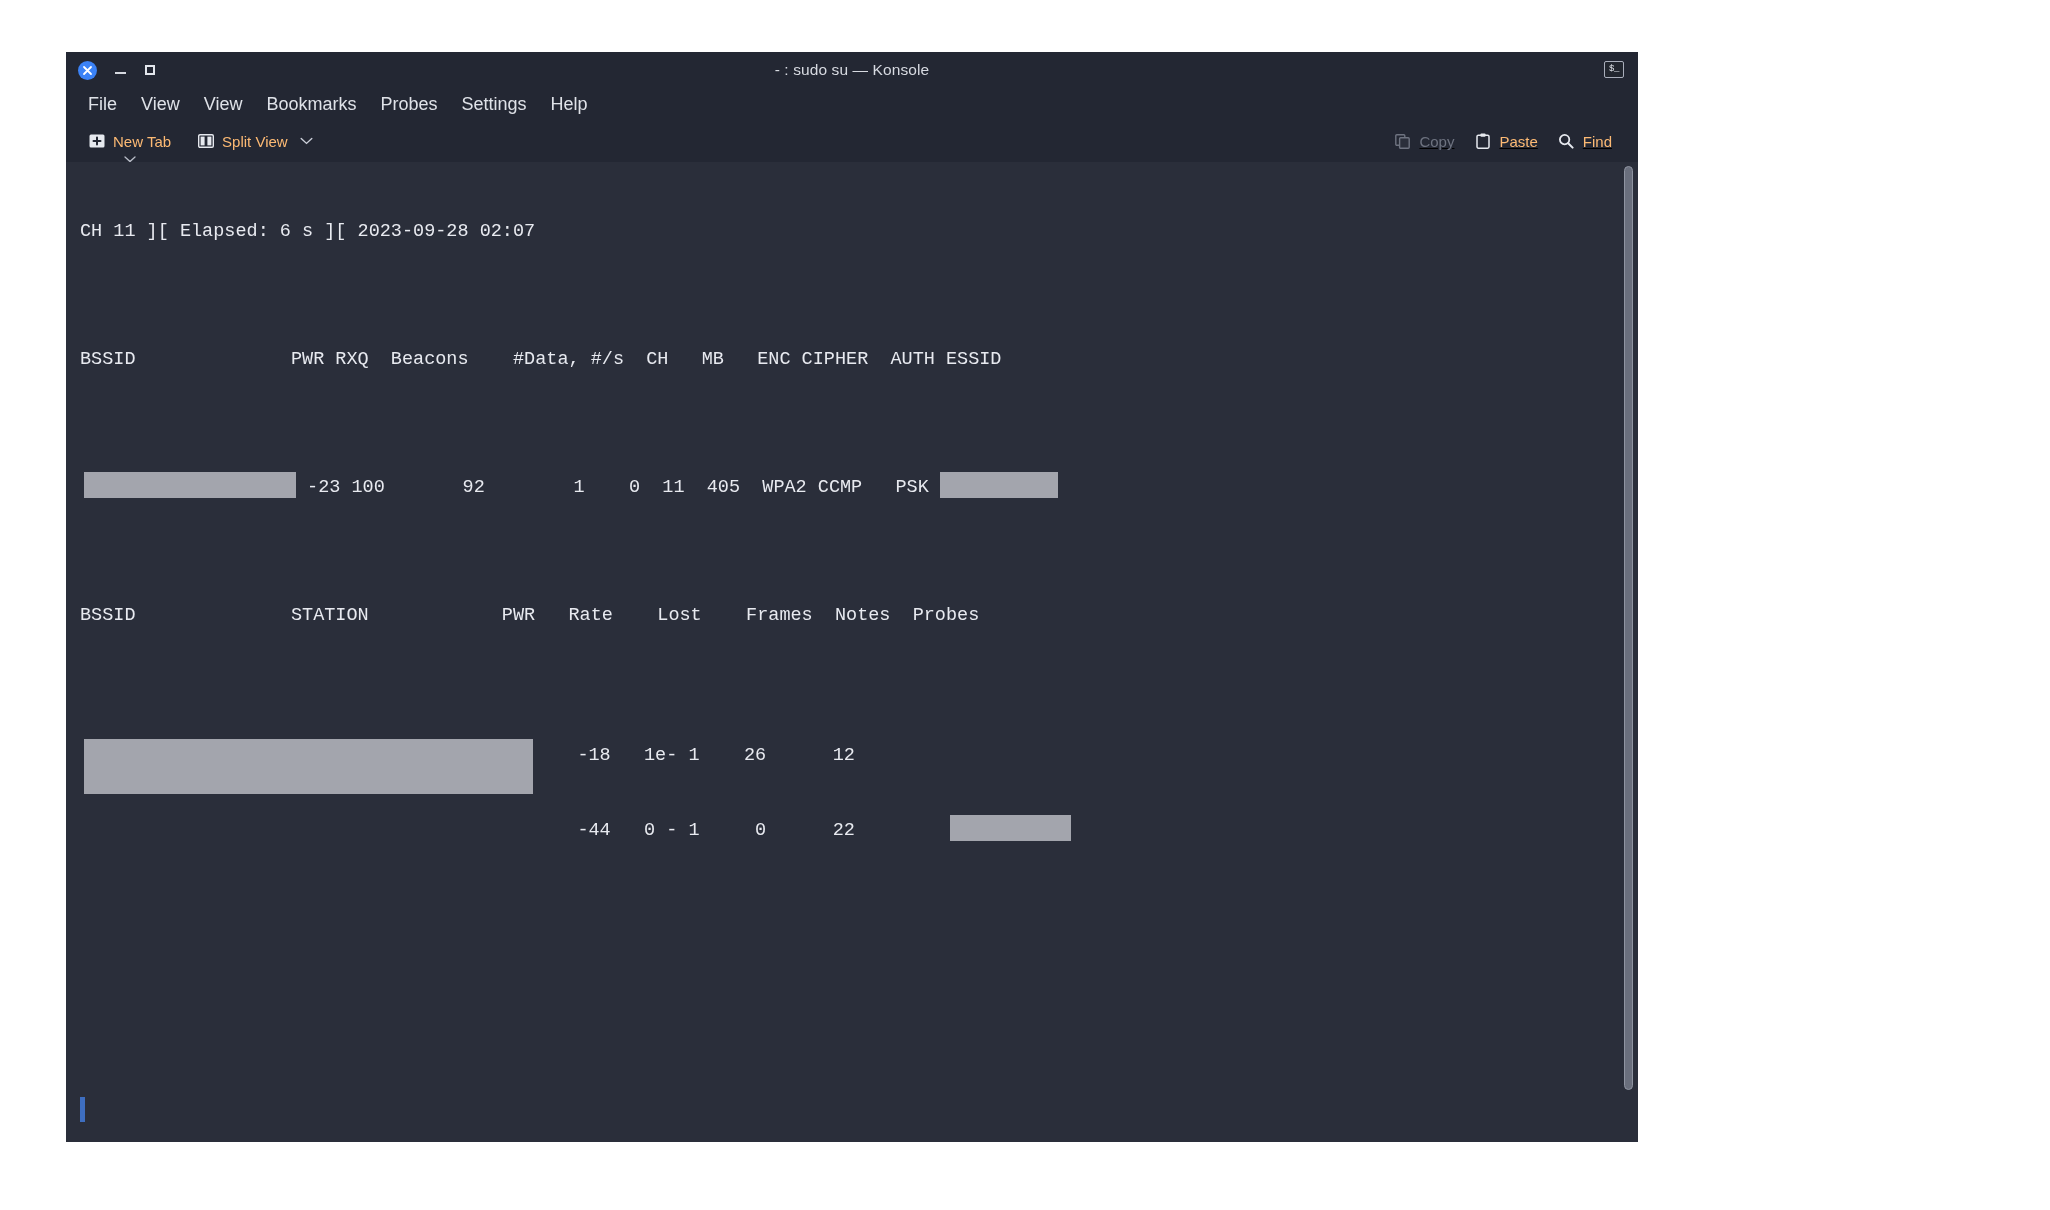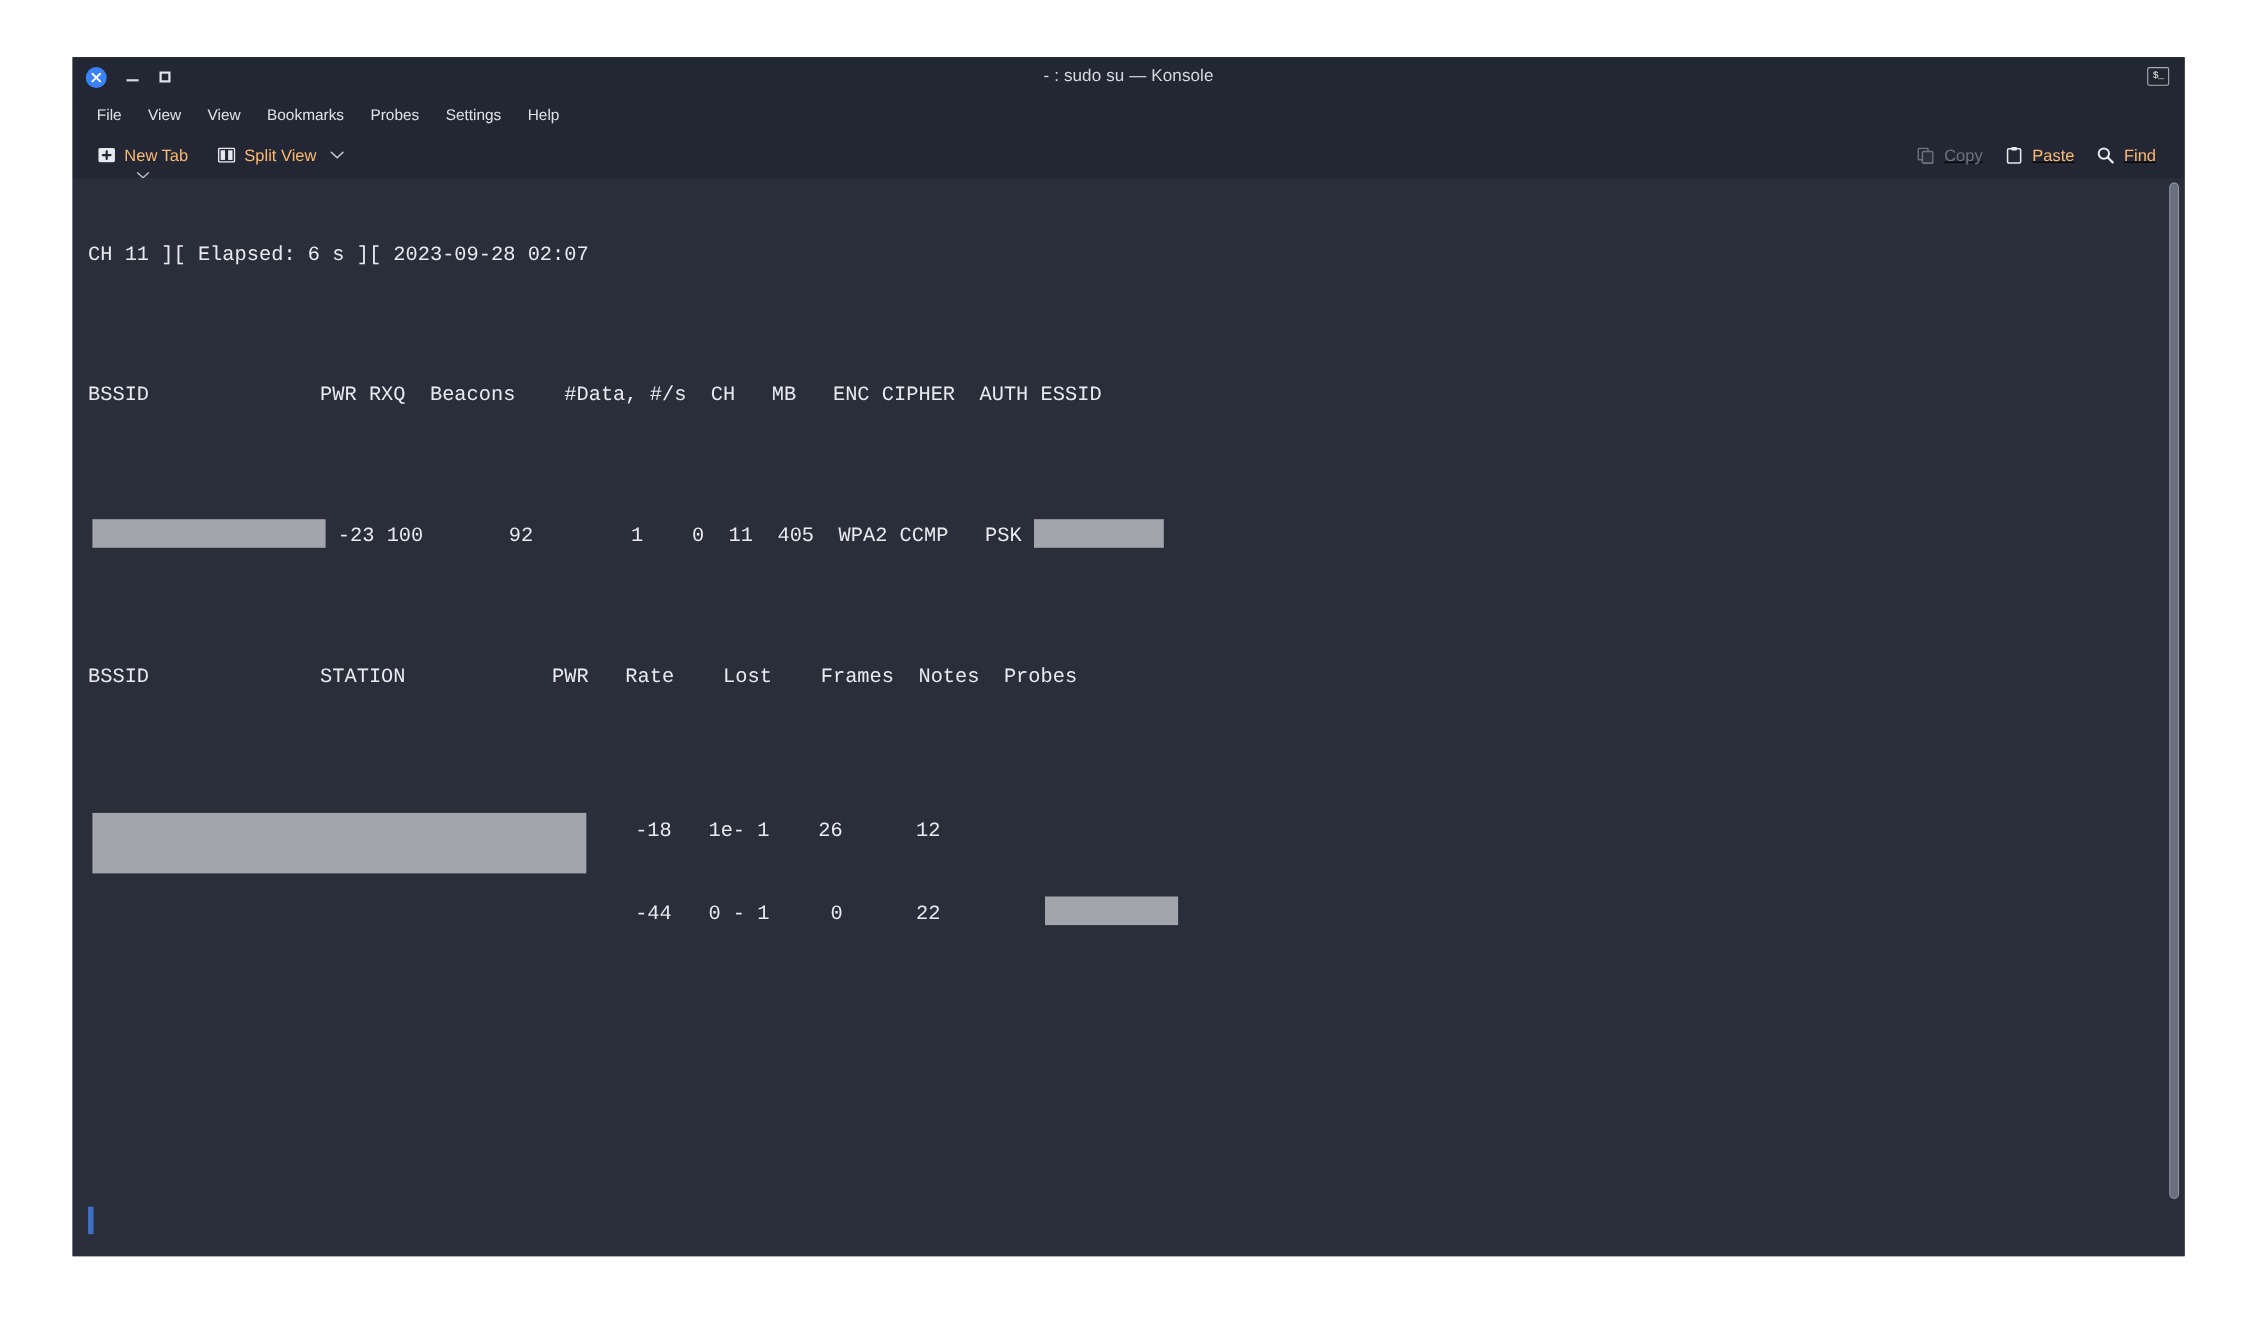--- a/index.html
+++ b/index.html
@@ -9,21 +9,21 @@
     height: 1210px;
     background: #ffffff;
     font-family: "Liberation Sans", sans-serif;
     overflow: hidden;
   }
 
   #app-window {
     position: absolute;
     left: 66px;
     top: 52px;
-    width: 1920px;
+    width: 1572px;
     height: 1090px;
     background: #232733;
     display: flex;
     flex-direction: column;
   }
 
   
   .titlebar {
     position: relative;
     height: 36px;
@@ -93,21 +93,21 @@
   .menubar {
     height: 32px;
     flex: 0 0 32px;
     display: flex;
     align-items: center;
     padding-left: 10px;
     background: #232733;
   }
   .menu-item {
     padding: 3px 12px;
-    font-size: 14px;
+    font-size: 18px;
     color: #dfe2e8;
     border-radius: 3px;
     cursor: pointer;
     white-space: nowrap;
   }
 
   
   .toolbar {
     height: 42px;
     flex: 0 0 42px;

